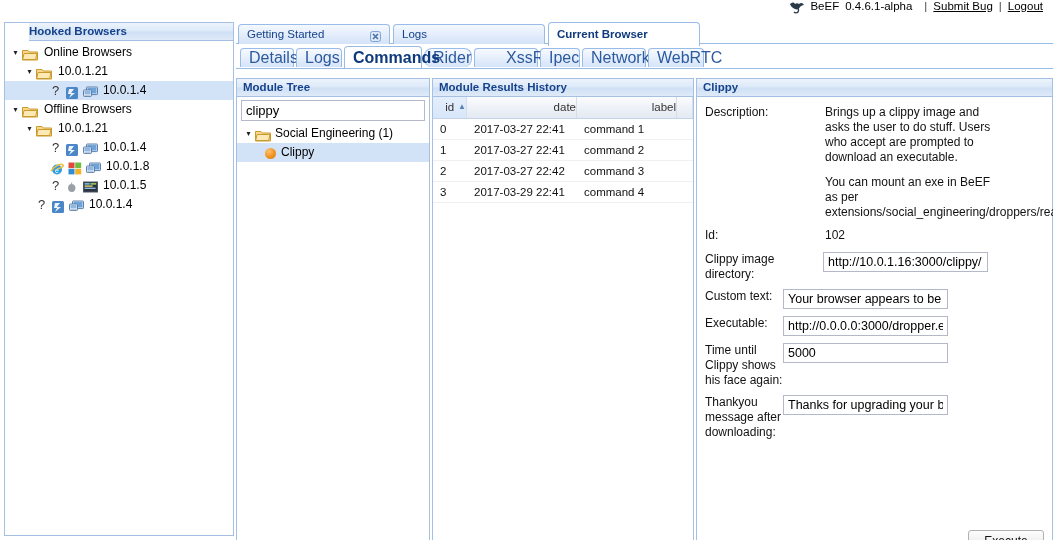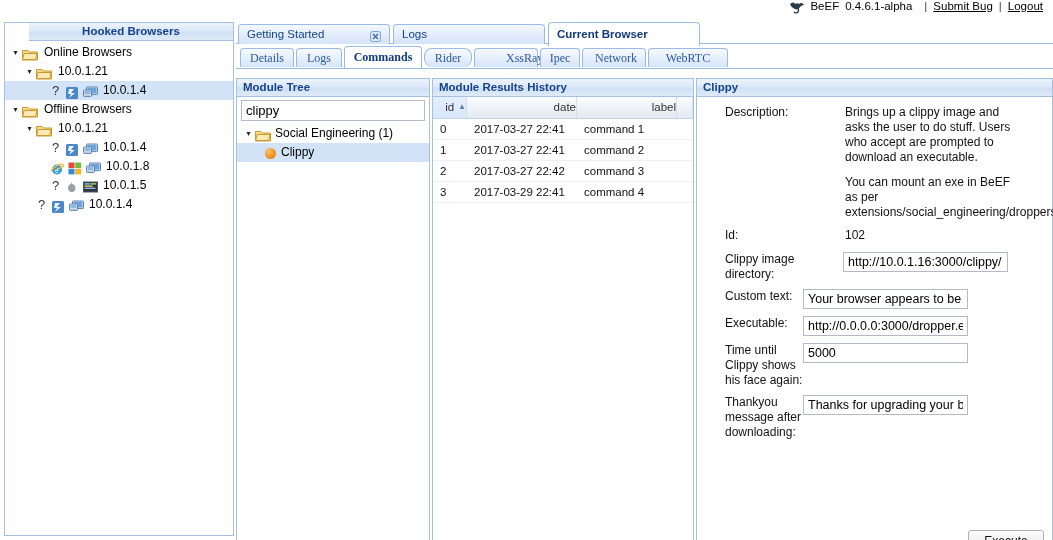--- a/index.html
+++ b/index.html
@@ -37,21 +37,21 @@
     width: 230px; height: 514px;
     border: 1px solid #a6c0e3;
     background: #ffffff;
   }
   .panel-head {
     height: 18px; line-height: 17px;
     background: linear-gradient(to bottom, #ecf3fc 0%, #dce9f8 48%, #cfe0f4 52%, #dfeaf8 100%);
     border-bottom: 1px solid #a6c0e3;
     color: #15428b; font-weight: bold; font-size: 11.5px;
   }
-  .panel-head.center { text-align: center; margin-left: 24px; }
+  .panel-head.center { text-align: left; margin-left: 24px; }
   .panel-head.left { padding-left: 6px; }
 
   .tree { padding: 2px 0 0 0; font-size: 12px; }
   .tnode {
     height: 19px; line-height: 19px; white-space: nowrap;
     display: flex; align-items: center;
   }
   .tnode.sel { background: #d3e3f7; }
   .arrow {
     width: 13px; display: inline-block; text-align: center;
@@ -96,21 +96,21 @@
     background: #99bbe8;
   }
 
   
   .itabs { position: relative; height: 24px; margin-top: 2px; }
   .itab {
     position: absolute; top: 2px; height: 19px; line-height: 18px;
     border: 1px solid #99bbe8; border-bottom: none;
     border-radius: 4px 4px 0 0;
     background: linear-gradient(to bottom, #f7faff 0%, #e4eefc 55%, #d6e4f8 100%);
-    color: #2c5a9e; font-size: 12px; padding: 0 8px; text-align: center; font-family: Liberation Serif, serif;
+    color: #2c5a9e; font-size: 16px; padding: 0 8px; text-align: center;
   }
   .itab.active {
     background: #ffffff; color: #0e3a7d; font-weight: bold;
     top: 0; height: 22px; line-height: 21px; z-index: 3;
   }
   .itabs-rule {
     position: absolute; left: 0; top: 22px; width: 817px; height: 1px;
     background: #99bbe8;
   }
 
@@ -161,21 +161,21 @@
   .gc { line-height: 20px; padding-left: 7px; overflow: hidden; }
   .col-id { width: 34px; }
   .col-date { width: 110px; }
   .col-label { width: 100px; }
   .col-rest { flex: 1; }
 
   
   .clippy-body { padding: 8px 0 0 0; font-size: 12px; position: relative;
                  height: 461px; }
   .frow { display: flex; margin-bottom: 7px; padding-left: 8px; }
-  .flabel { width: 78px; color: #111; line-height: 15px; flex: none; margin-left: 20px; }
+  .flabel { width: 78px; color: #111; line-height: 15px; flex: none; }
   .fval { color: #111; line-height: 15px; margin-left: 42px; }
   .fval p { margin: 0 0 10px 0; }
   .fval p:last-child { margin-bottom: 0; }
   .tinput {
     width: 165px; height: 20px; border: 1px solid #b5b8c8;
     font-family: "Liberation Sans", sans-serif; font-size: 12.5px;
     padding: 0 4px; color: #000; background: #fff; outline: none;
   }
   .exec-btn {
     position: absolute; right: 8px; bottom: 6px;
@@ -356,21 +356,21 @@
 
     <div class="itabs" id="inner-tabs">
       <div class="itabs-rule"></div>
     <div class="itab" style="left: 4px; width: 54px;"><span>Details</span></div>
         <div class="itab" style="left: 60px; width: 46px;"><span>Logs</span></div>
         <div class="itab active" style="left: 108px; width: 78px;"><span>Commands</span></div>
         <div class="itab" style="left: 188px; width: 48px; border-radius: 8px;"><span>Rider</span></div>
         <div class="itab" style="left: 238px; width: 64px; padding-left: 31px;"><span>XssRays</span></div>
         <div class="itab" style="left: 304px; width: 40px;"><span>Ipec</span></div>
         <div class="itab" style="left: 346px; width: 64px; text-align: right;"><span>Network</span></div>
-        <div class="itab" style="left: 412px; width: 80px; text-align: center;"><span>WebRTC</span></div>
+        <div class="itab" style="left: 412px; width: 56px; text-align: center;"><span>WebRTC</span></div>
       </div>
 
     <div class="cpanel" id="panel-modtree">
       <div class="panel-head left">Module Tree</div>
       <div class="search-wrap">
         <input class="search-input" type="text" value="clippy" style="">
       </div>
       <div class="mtree" id="mod-tree">
           <div class="mnode">
             <span style="width:5px;display:inline-block"></span>

